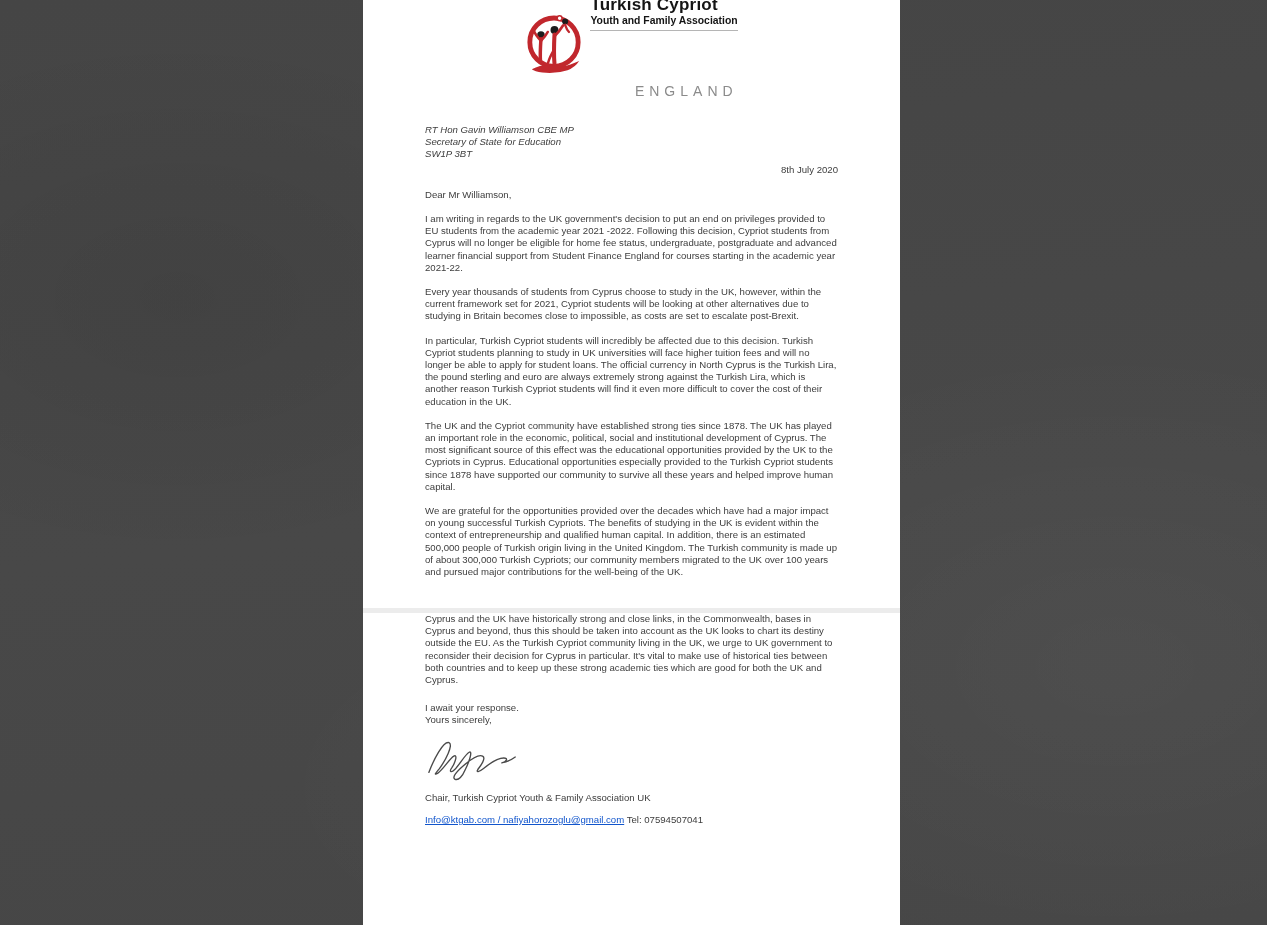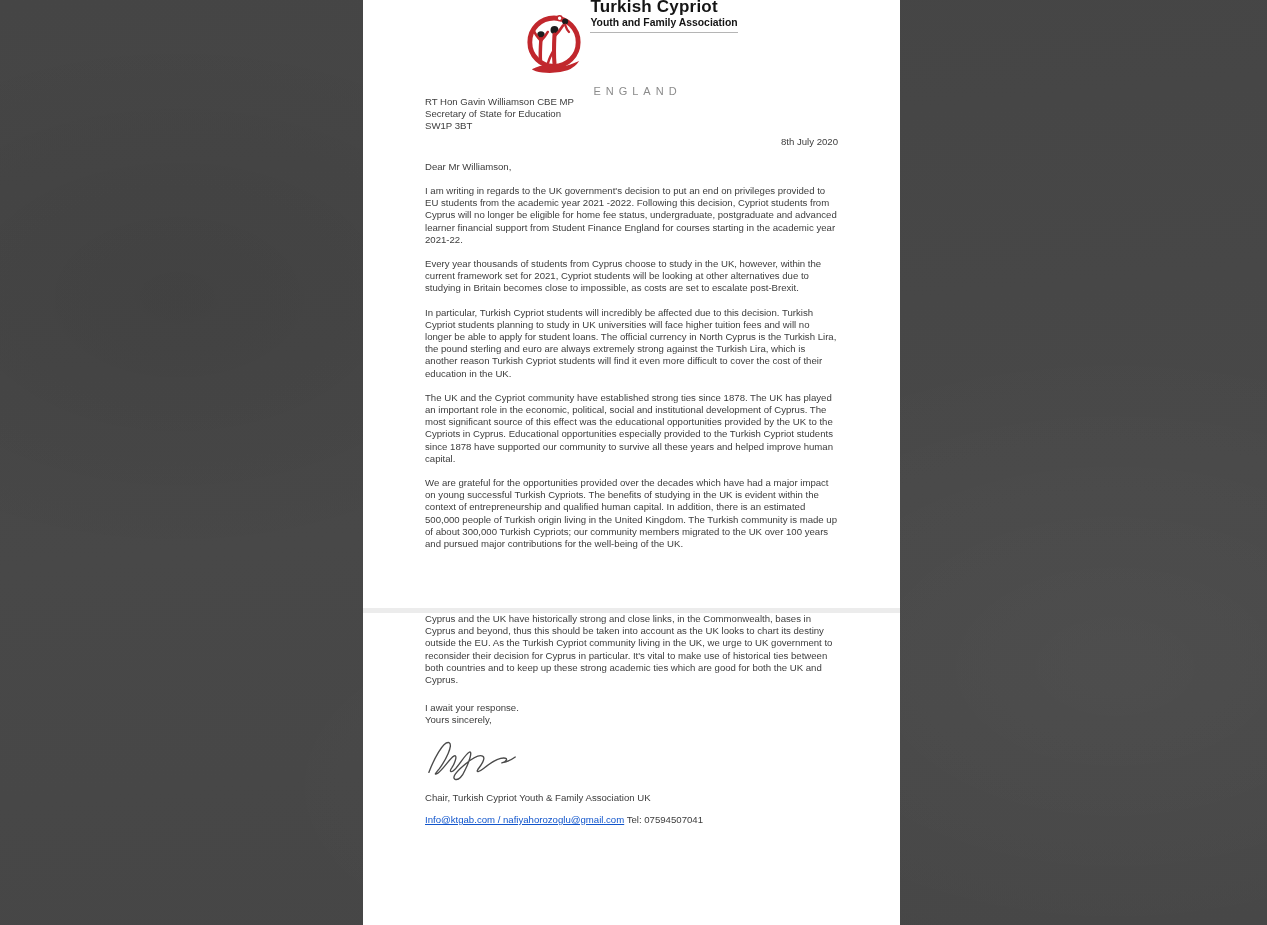--- a/index.html
+++ b/index.html
@@ -43,33 +43,33 @@
   .logo-title {
     font-size: 17px; font-weight: bold; color: #151515;
     letter-spacing: 0.2px; line-height: 19px;
   }
   .logo-subtitle {
     font-size: 10.4px; font-weight: bold; color: #151515;
     line-height: 13px;
   }
   .logo-divider { border-top: 1px solid #b5b5b5; margin-top: 3px; }
   .logo-region {
-    font-size: 11px; color: #8b8b8b;
-    letter-spacing: 5px; text-align: left;
+    font-size: 14px; color: #8b8b8b;
+    letter-spacing: 5px; text-align: right;
     padding-top: 4px; padding-left: 3px; margin-top: 48px;
   }
 
   
   .letter-body {
     padding: 0 62px;
     font-size: 9.6px;
     line-height: 12.2px;
     color: #3d3d3d;
   }
-  .recipient-block { margin-top: 12px; }
+  .recipient-block { margin-top: 40px; font-style: italic; }
   .recipient-line { white-space: nowrap; }
   .date-line { text-align: right; margin-top: 3px; }
   .salutation { margin-top: 13px; }
   .letter-body p { margin: 12px 0 0 0; }
 
   .closing-block { margin-top: 16px; }
 
   .signature { margin-top: 7px; height: 48px; }
   .signature svg { display: block; }
 

